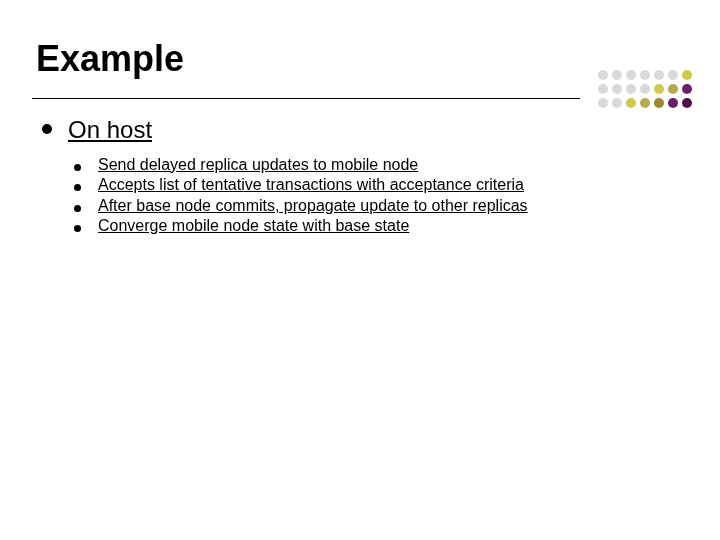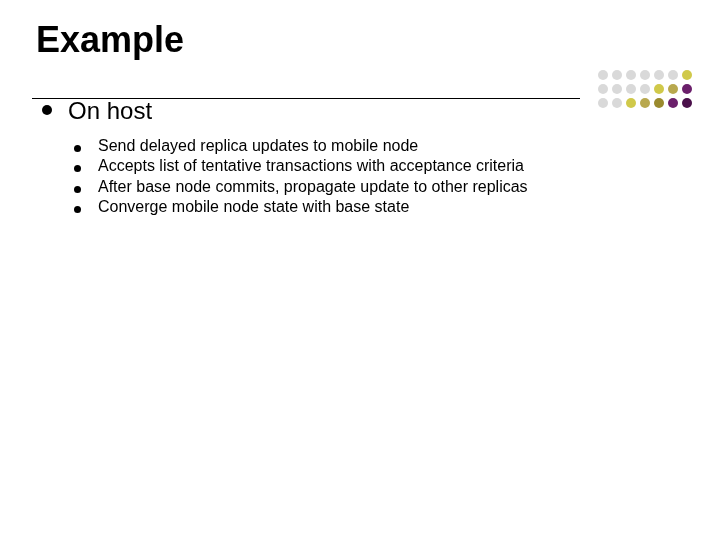--- a/index.html
+++ b/index.html
@@ -10,21 +10,21 @@
     background: #fff;
     font-family: Arial, Helvetica, sans-serif;
     color: #000;
     position: relative;
     overflow: hidden;
   }
   .slide {
     box-sizing: border-box;
     width: 720px;
     height: 540px;
-    padding: 20px 36px 0 36px;
+    padding: 39px 36px 0 36px;
     position: relative;
   }
   .title-rule {
     border: none;
     border-top: 1px solid #000;
     position: absolute;
     top: 98px;
     left: 32px;
     width: 548px;
     margin: 0;
@@ -34,20 +34,21 @@
     font-weight: bold;
     margin: 0 0 36px 0;
     line-height: 1.1;
   }
   ul.level1 {
     list-style: none;
     margin: 18px 0 0 0;
     padding: 0;
     font-size: 24px;
     line-height: 1.25;
+    text-decoration: underline;
   }
   ul.level1 > li {
     position: relative;
     padding-left: 32px;
     margin-bottom: 14px;
   }
   ul.level1 > li::before {
     content: "";
     position: absolute;
     left: 6px;

